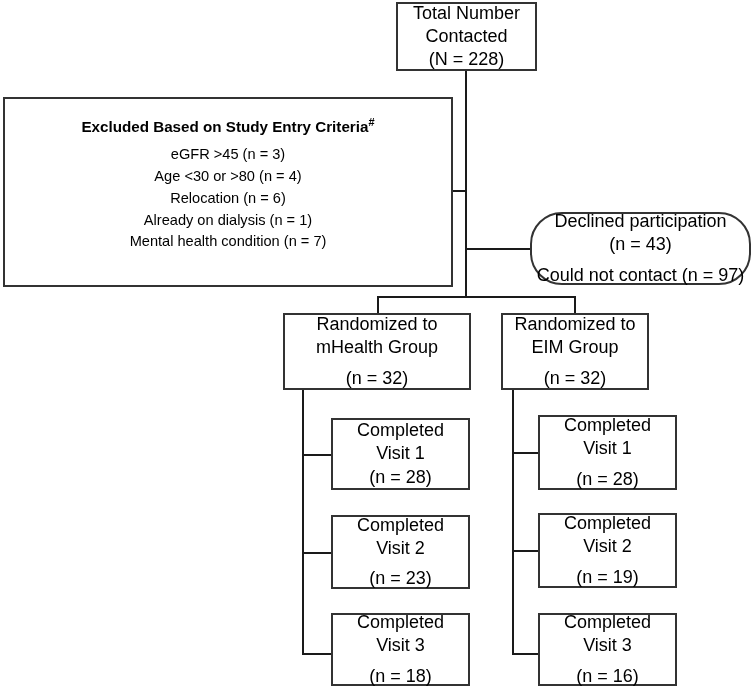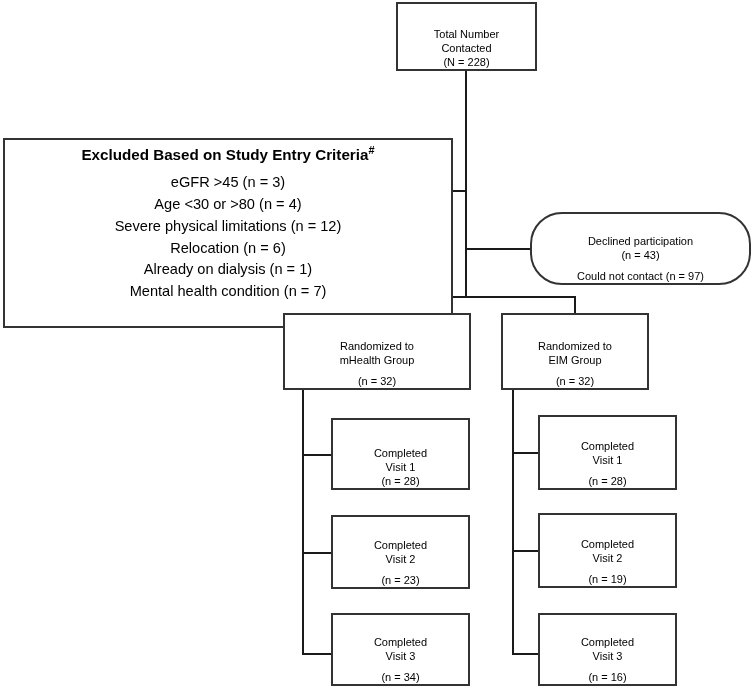--- a/index.html
+++ b/index.html
@@ -17,34 +17,33 @@
     overflow: hidden;
   }
   .box {
     position: absolute;
     box-sizing: border-box;
     border: 2px solid #333333;
     background: #ffffff;
     display: flex;
     flex-direction: column;
     align-items: center;
-    justify-content: flex-end;
+    justify-content: center;
     text-align: center;
-    font-size: 11px;
+    font-size: 18px;
     line-height: 1.28;
     z-index: 2;
   }
   .box .ln { display: block; white-space: nowrap; }
   .box .gap { margin-top: 7px; }
   .excl {
     font-size: 14.6px;
     line-height: 1.33;
     justify-content: flex-start;
-    padding-top: 3px;
-    margin-top: 41px;
+    padding-top: 16px;
   }
   .excl .hdr {
     font-weight: bold;
     font-size: 15.2px;
     margin-bottom: 5px;
   }
   .excl .row { display: block; white-space: nowrap; margin-top: 2.5px; text-align: right; }
   .sup { font-size: 11px; vertical-align: super; }
   .line {
     position: absolute;
@@ -82,21 +81,20 @@
   <div class="box" style="left:396px; top:2px; width:141px; height:69px;">
     <span class="ln">Total Number</span>
     <span class="ln">Contacted</span>
     <span class="ln">(N = 228)</span>
   </div>
 
   <div class="box excl" style="left:3px; top:97px; width:450px; height:190px;">
     <span class="hdr"><span>Excluded Based on Study Entry Criteria</span><span class="sup">#</span></span>
     <span class="row">eGFR &gt;45 (n = 3)</span>
     <span class="row">Age &lt;30 or &gt;80  (n = 4)</span>
-    <span class="row">Severe physical limitations (n = 12)</span>
     <span class="row">Relocation (n = 6)</span>
     <span class="row">Already on dialysis (n = 1)</span>
     <span class="row">Mental health condition (n = 7)</span>
   </div>
 
   <div class="box" style="left:530px; top:212px; width:221px; height:73px;border-radius:32px;">
     <span class="ln">Declined participation</span>
     <span class="ln">(n = 43)</span>
     <span class="ln gap">Could not contact (n = 97)</span>
   </div>
@@ -121,21 +119,21 @@
 
   <div class="box" style="left:331px; top:515px; width:139px; height:74px;">
     <span class="ln">Completed</span>
     <span class="ln">Visit 2</span>
     <span class="ln gap">(n = 23)</span>
   </div>
 
   <div class="box" style="left:331px; top:613px; width:139px; height:73px;">
     <span class="ln">Completed</span>
     <span class="ln">Visit 3</span>
-    <span class="ln gap">(n = 34)</span>
+    <span class="ln gap">(n = 18)</span>
   </div>
 
   <div class="box" style="left:538px; top:415px; width:139px; height:75px;">
     <span class="ln">Completed</span>
     <span class="ln">Visit 1</span>
     <span class="ln gap">(n = 28)</span>
   </div>
 
   <div class="box" style="left:538px; top:513px; width:139px; height:75px;">
     <span class="ln">Completed</span>

